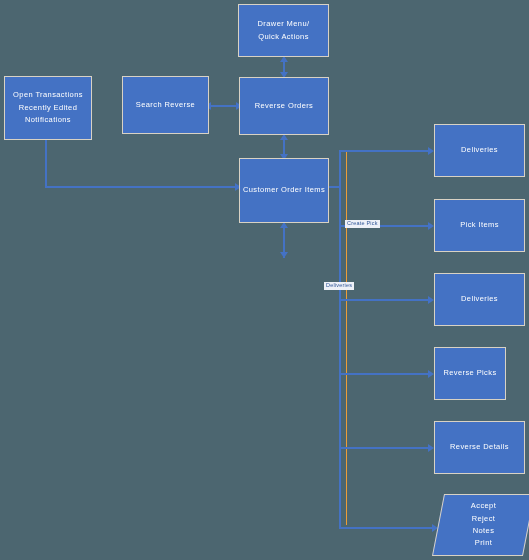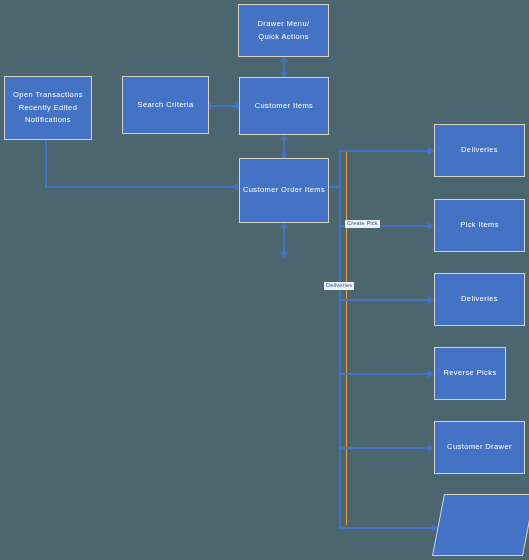--- a/index.html
+++ b/index.html
@@ -159,25 +159,25 @@
 Quick Actions</span>
   </div>
 
   <div class="node" style="left:4px; top:76px; width:88px; height:64px;text-align:center;">
     <span class="lines">Open Transactions
 Recently Edited
 Notifications</span>
   </div>
 
   <div class="node" style="left:122px; top:76px; width:87px; height:58px;">
-    <span class="lines">Search Criteria</span>
+    <span class="lines">Search Reverse</span>
   </div>
 
   <div class="node" style="left:239px; top:77px; width:90px; height:58px;">
-    <span class="lines">Customer Items</span>
+    <span class="lines">Reverse Orders</span>
   </div>
 
   <div class="node" style="left:239px; top:158px; width:90px; height:65px;align-items:center;">
     <span class="lines">Customer Order Items</span>
   </div>
 
 
   <div class="node" style="left:434px; top:124px; width:91px; height:53px;">
     <span class="lines">Deliveries</span>
   </div>
@@ -188,20 +188,24 @@
 
   <div class="node" style="left:434px; top:273px; width:91px; height:53px;">
     <span class="lines">Deliveries</span>
   </div>
 
   <div class="node" style="left:434px; top:347px; width:72px; height:53px;">
     <span class="lines">Reverse Picks</span>
   </div>
 
   <div class="node" style="left:434px; top:421px; width:91px; height:53px;">
-    <span class="lines">Customer Drawer</span>
+    <span class="lines">Reverse Details</span>
   </div>
 
   <div class="node parallelogram" style="left:438px; top:494px; width:91px; height:62px;">
     <span class="skew"></span>
+    <span class="lines">Accept
+Reject
+Notes
+Print</span>
   </div>
 
 </div>
 
 </body></html>

